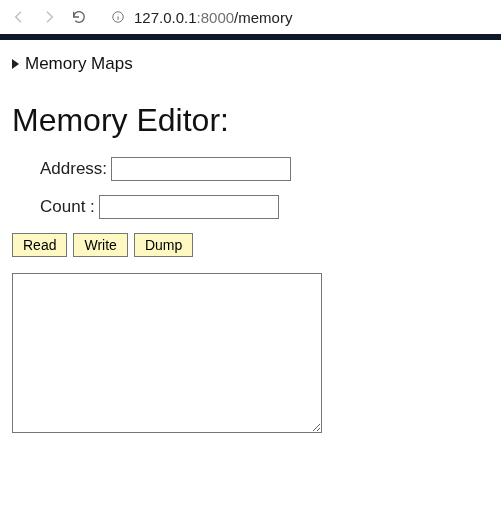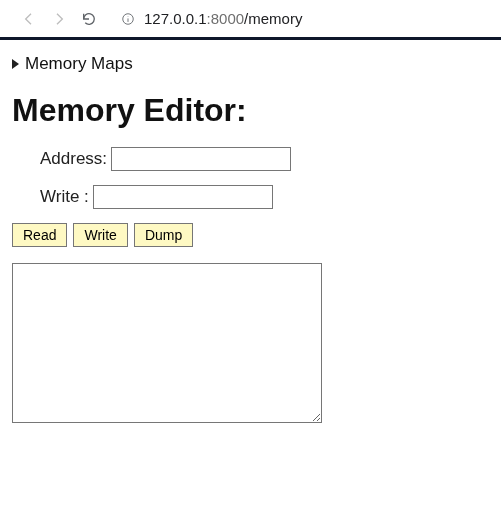--- a/index.html
+++ b/index.html
@@ -9,22 +9,22 @@
       margin: 0;
       font-family: "Segoe UI", Arial, sans-serif;
       font-size: 16px;
       color: #222;
       background: #fff;
     }
     .toolbar {
       display: flex;
       align-items: center;
       gap: 12px;
-      padding: 6px 20px;
-      border-bottom: 3px solid #0f172a;
+      padding: 6px 10px;
+      border-bottom: 6px solid #0f172a;
       height: 40px;
     }
     .nav-icon {
       width: 18px;
       height: 18px;
       display: flex;
       align-items: center;
       justify-content: center;
       color: #5f6368;
       cursor: pointer;
@@ -93,22 +93,22 @@
     .disclosure {
       display: inline-block;
       width: 0;
       height: 0;
       border-top: 5px solid transparent;
       border-bottom: 5px solid transparent;
       border-left: 7px solid #222;
     }
     h1 {
       font-size: 32px;
-      font-weight: 700;
-      margin: 18px 0 18px 0;
+      font-weight: 400;
+      margin: 28px 0 18px 0;
       color: #111;
     }
     .field-row {
       margin: 14px 0;
       font-size: 17px;
       display: flex;
       align-items: center;
       gap: 4px;
     }
     .field-row label {
@@ -187,21 +187,21 @@
   </details>
 
   <h1>Memory Editor:</h1>
 
   <div class="field-row">
     <label>Address:</label>
     <input type="text" value="" style="">
   </div>
 
   <div class="field-row">
-    <label>Write :</label>
+    <label>Count :</label>
     <input type="text" value="" style="">
   </div>
 
   <div class="btn-row">
     <button class="btn">Read</button>
     <button class="btn">Write</button>
     <button class="btn">Dump</button>
   </div>
 
   <textarea style=""></textarea>

